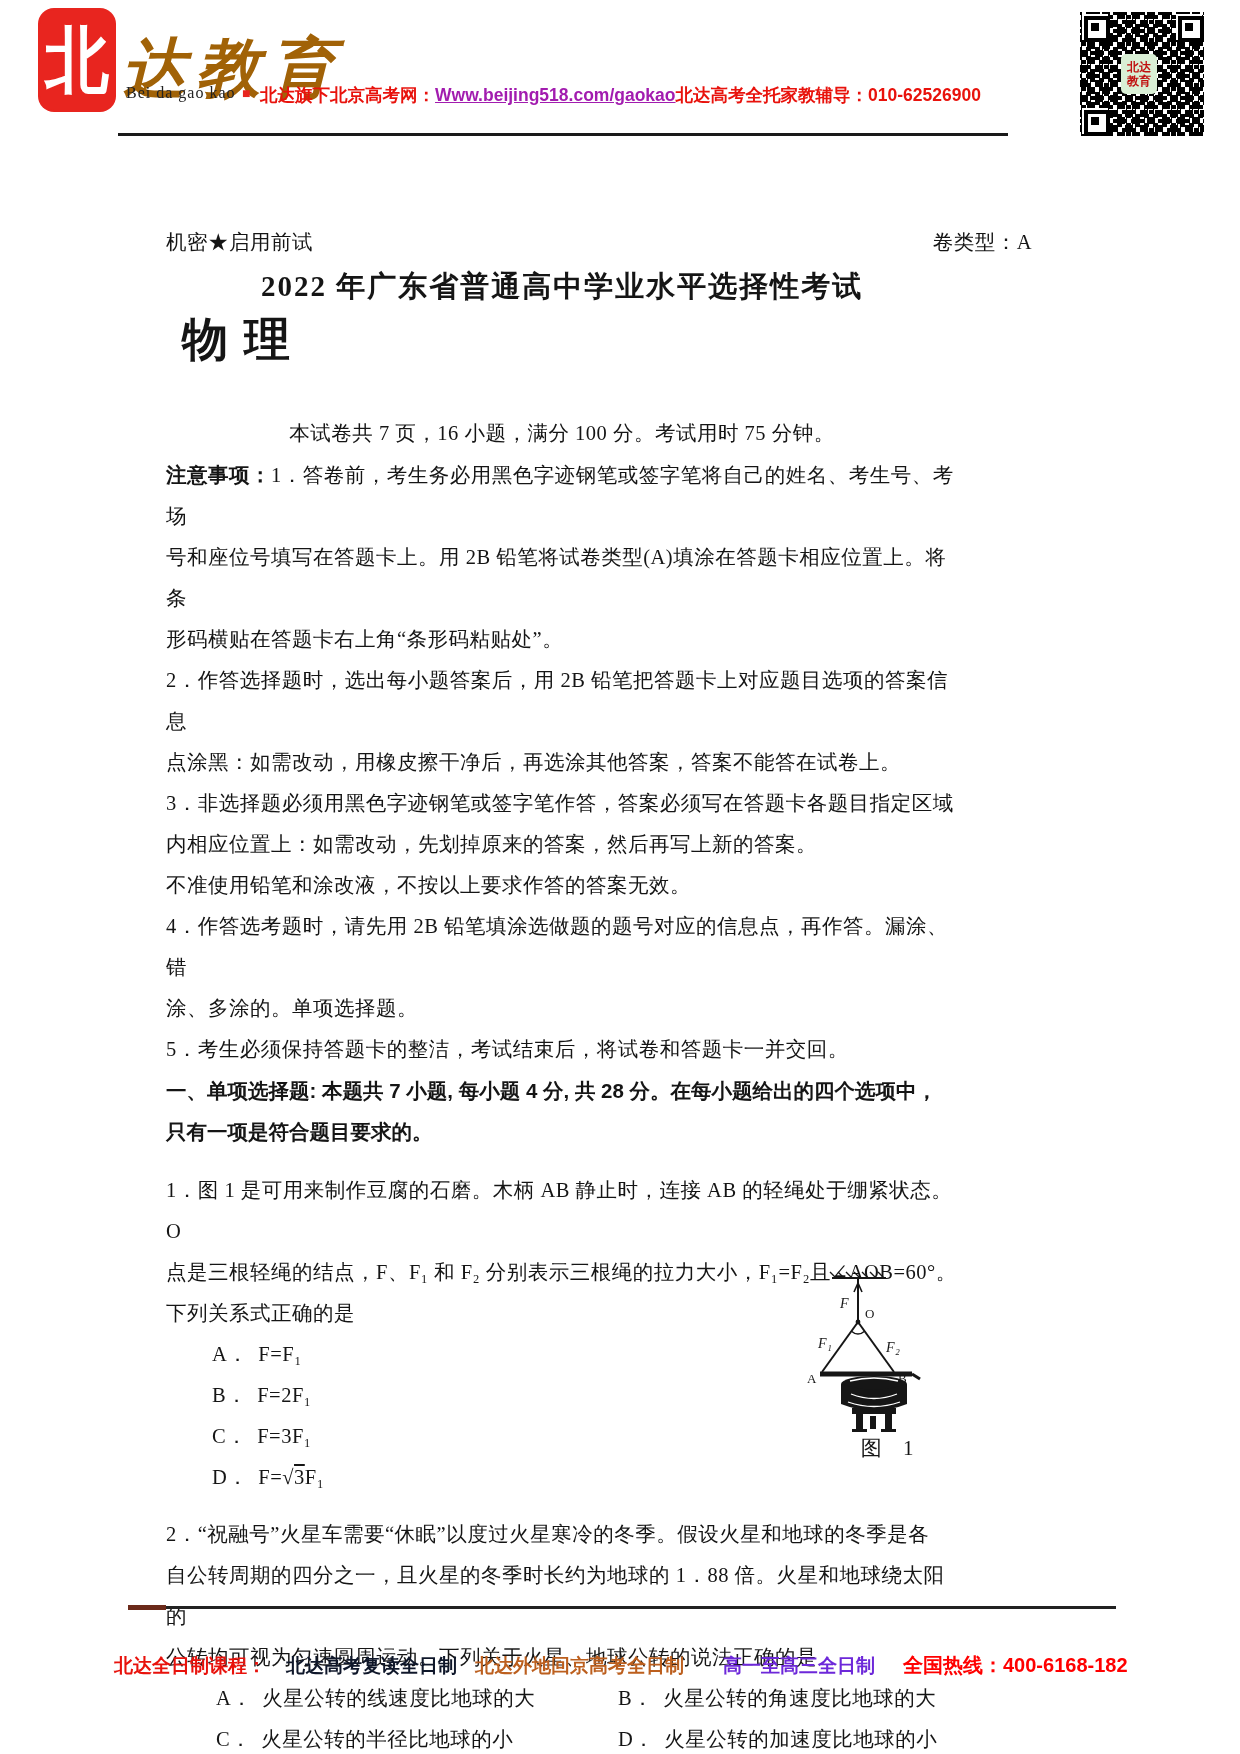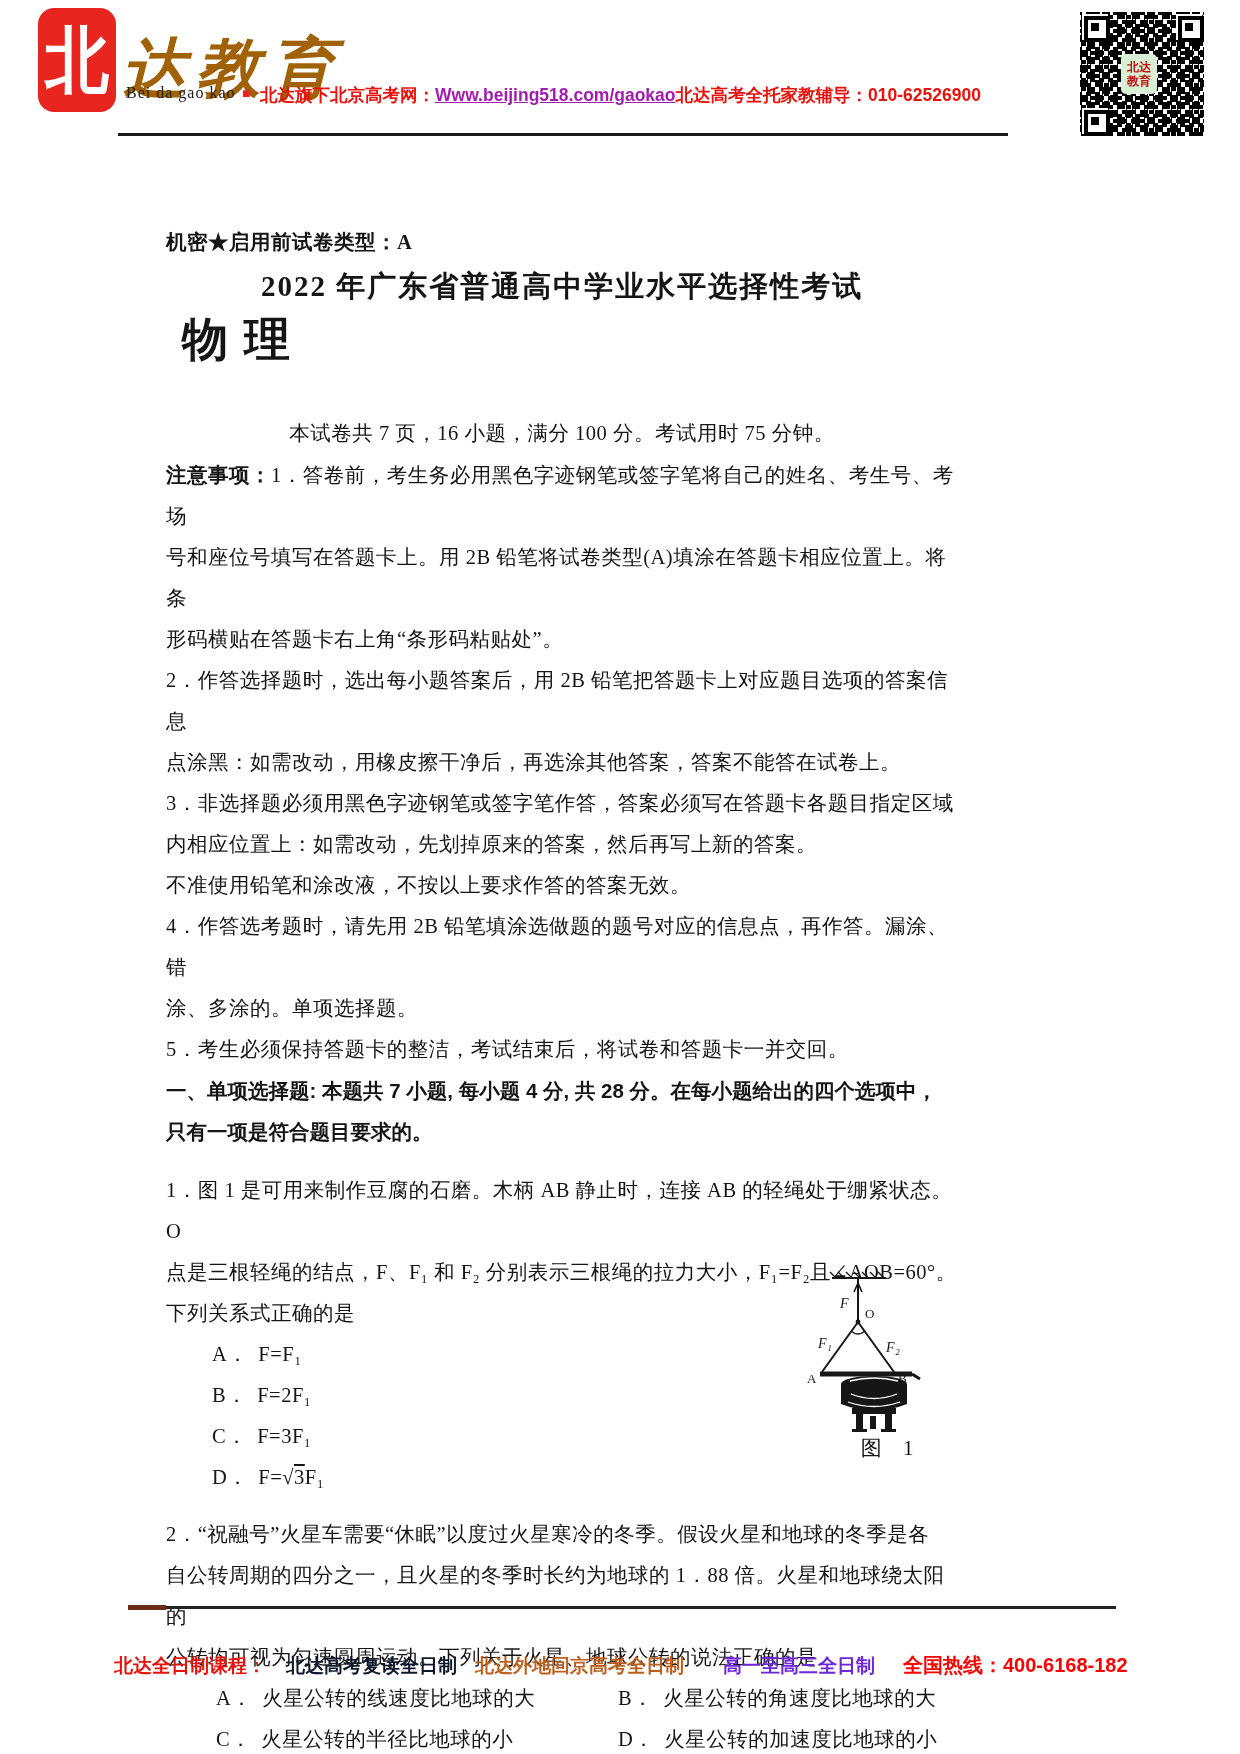--- a/index.html
+++ b/index.html
@@ -29,21 +29,21 @@
   .finder{position:absolute;width:26px;height:26px;background:#fff;border:0;}
   .finder i{position:absolute;left:2px;top:2px;width:18px;height:18px;border:4px solid #000;display:block;}
   .finder b{position:absolute;left:9px;top:9px;width:8px;height:8px;background:#000;display:block;}
   .qr-label{position:absolute;left:41px;top:42px;width:36px;height:40px;background:#d9efd5;
       border-radius:5px;display:flex;flex-direction:column;align-items:center;justify-content:center;
       font-size:12px;line-height:14px;color:#c01010;font-weight:bold;}
 
   
   .doc{position:absolute;left:166px;top:222px;width:792px;font-size:20.5px;line-height:41px;
        letter-spacing:0.5px;}
-  .meta-row{display:flex;width:866px;font-weight:bold;}
+  .meta-row{display:flex;justify-content:space-between;width:866px;}
   .exam-title{width:792px;text-align:center;font-size:29px;font-weight:bold;line-height:46px;letter-spacing:2px;}
   .exam-subject{width:792px;font-size:46px;font-weight:bold;letter-spacing:16px;
        line-height:62px;text-indent:16px;}
   .intro{margin-top:42px;text-align:center;}
   .b-label{font-weight:bold;font-family:"Liberation Sans",sans-serif;}
   .section-line{font-weight:bold;font-family:"Liberation Sans",sans-serif;letter-spacing:0;}
   .q-block{position:relative;}
   .q1{margin-top:18px;}
   .q2{margin-top:16px;}
   .opts1{padding-left:46px;}

